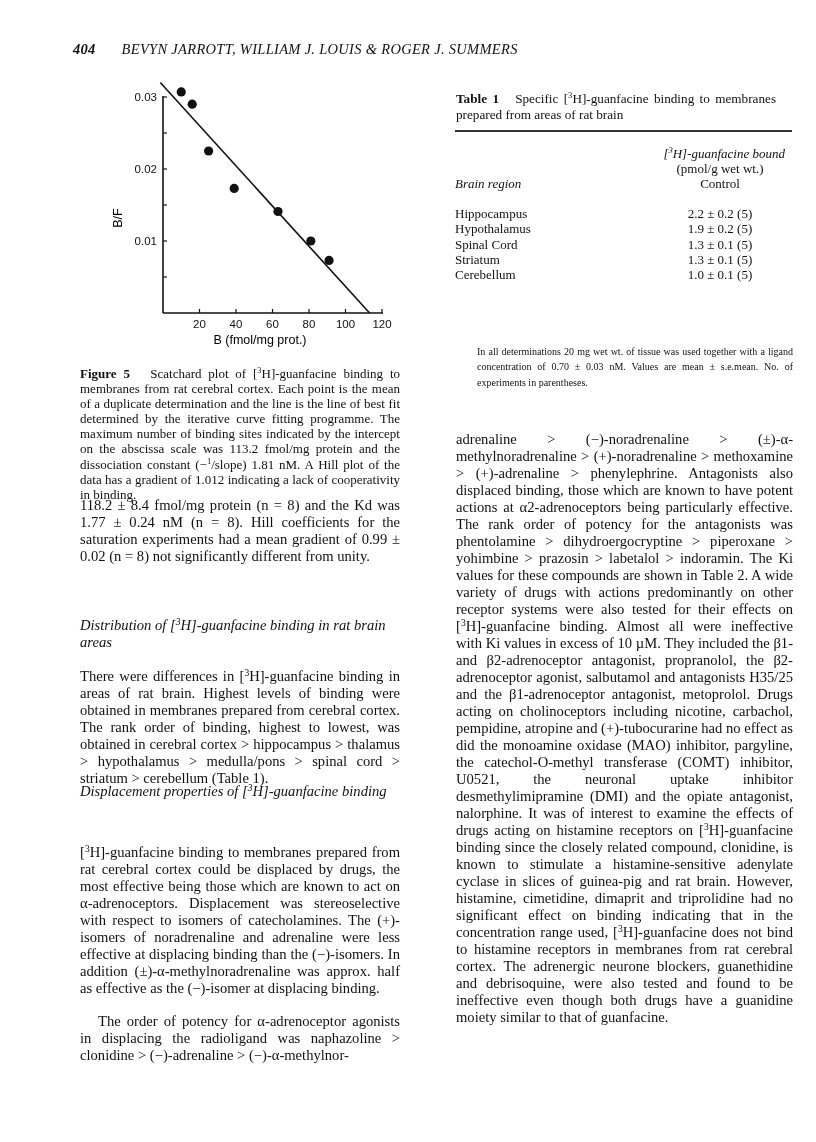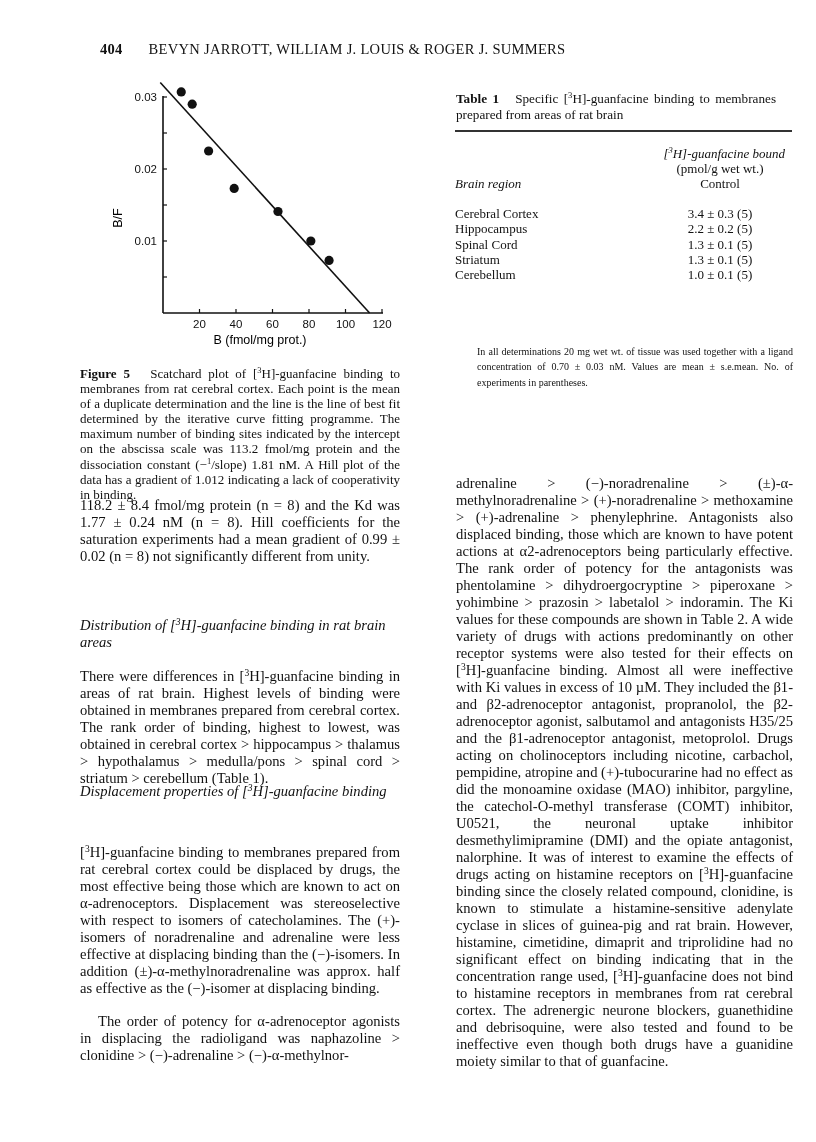--- a/index.html
+++ b/index.html
@@ -1,19 +1,19 @@
 <!DOCTYPE html>
 <html><head>
 <meta charset="utf-8">
 <style>
   html, body { margin: 0; padding: 0; background: #fff; }
   body { width: 816px; height: 1142px; position: relative; overflow: hidden;
          font-family: "Liberation Serif", "DejaVu Serif", serif; color: #111; }
   .abs { position: absolute; }
-  .header { top: 41px; left: 100px; font-size: 14.5px; letter-spacing: 0.3px; white-space: nowrap; }
+  .header { top: 41px; left: 73px; font-size: 14.5px; letter-spacing: 0.3px; white-space: nowrap; font-style: italic; }
   .header .pg { font-weight: bold; margin-right: 22px; }
   .just { text-align: justify; text-align-last: auto; }
   .col-left { left: 80px; width: 315px; }
   .col-right { left: 454px; width: 340px; }
   .body-text { font-size: 14.6px; line-height: 17px; }
   .caption { font-size: 13px; line-height: 15.1px; }
   .table-caption { font-size: 13.2px; line-height: 16px; }
   .rule { height: 2px; background: #333; }
   .table-row { display: flex; justify-content: space-between; font-size: 13px; line-height: 15.3px; }
   .table-row .val { width: 130px; text-align: center; }
@@ -113,41 +113,41 @@
   <div style="position:absolute; left:200px; width:130px; text-align:right; font-style:italic;">
     <span>[</span><sup>3</sup><span>H]-guanfacine bound</span>
   </div>
   <div style="position:absolute; left:200px; top:15px; width:130px; text-align:center;">(pmol/g wet wt.)</div>
   <div style="position:absolute; left:200px; top:30px; width:130px; text-align:center;">Control</div>
   <div style="position:absolute; left:0; top:30px; font-style:italic;">Brain region</div>
 </div>
 
 <div class="abs" id="table-body" style="top:206px; left:455px; width:330px;">
     <div class="table-row">
-      <span>Cerebral Cortex</span>
-      <span class="val">3.4 ± 0.3 (5)</span>
+      <span>Hippocampus</span>
+      <span class="val">2.2 ± 0.2 (5)</span>
     </div>
     <div class="table-row">
-      <span>Hippocampus</span>
-      <span class="val">2.2 ± 0.2 (5)</span>
+      <span>Hypothalamus</span>
+      <span class="val">1.9 ± 0.2 (5)</span>
     </div>
     <div class="table-row">
       <span>Spinal Cord</span>
       <span class="val">1.3 ± 0.1 (5)</span>
     </div>
     <div class="table-row">
       <span>Striatum</span>
       <span class="val">1.3 ± 0.1 (5)</span>
     </div>
     <div class="table-row">
       <span>Cerebellum</span>
       <span class="val">1.0 ± 0.1 (5)</span>
     </div>
   </div>
 
 <div class="abs caption just" style="top:344px; left:477px; width:316px; font-size:10px; line-height:15.3px;">In all determinations 20 mg wet wt. of tissue was used together with a ligand concentration of 0.70 ± 0.03 nM. Values are mean ± s.e.mean. No. of experiments in parentheses.</div>
 
-<div class="abs col-right body-text just" style="top:431px; left:456px; width:337px;margin-top:44px;">
+<div class="abs col-right body-text just" style="top:431px; left:456px; width:337px;">
   <span>adrenaline &gt; (−)-noradrenaline &gt; (±)-α-methylnoradrenaline &gt; (+)-noradrenaline &gt; methoxamine &gt; (+)-adrenaline &gt; phenylephrine. Antagonists also displaced binding, those which are known to have potent actions at α2-adrenoceptors being particularly effective. The rank order of potency for the antagonists was phentolamine &gt; dihydroergocryptine &gt; piperoxane &gt; yohimbine &gt; prazosin &gt; labetalol &gt; indoramin. The Ki values for these compounds are shown in Table 2. A wide variety of drugs with actions predominantly on other receptor systems were also tested for their effects on</span>
   <span>[</span><sup>3</sup><span>H]-guanfacine binding. Almost all were ineffective with Ki values in excess of 10 µM. They included the β1- and β2-adrenoceptor antagonist, propranolol, the β2-adrenoceptor agonist, salbutamol and antagonists H35/25 and the β1-adrenoceptor antagonist, metoprolol. Drugs acting on cholinoceptors including nicotine, carbachol, pempidine, atropine and (+)-tubocurarine had no effect as did the monoamine oxidase (MAO) inhibitor, pargyline, the catechol-O-methyl transferase (COMT) inhibitor, U0521, the neuronal uptake inhibitor desmethylimipramine (DMI) and the opiate antagonist, nalorphine. It was of interest to examine the effects of drugs acting on histamine receptors on</span>
   <span>[</span><sup>3</sup><span>H]-guanfacine binding since the closely related compound, clonidine, is known to stimulate a histamine-sensitive adenylate cyclase in slices of guinea-pig and rat brain. However, histamine, cimetidine, dimaprit and triprolidine had no significant effect on binding indicating that in the concentration range used,</span>
   <span>[</span><sup>3</sup><span>H]-guanfacine does not bind to histamine receptors in membranes from rat cerebral cortex. The adrenergic neurone blockers, guanethidine and debrisoquine, were also tested and found to be ineffective even though both drugs have a guanidine moiety similar to that of guanfacine.</span>
 </div>
 
 </body></html>

